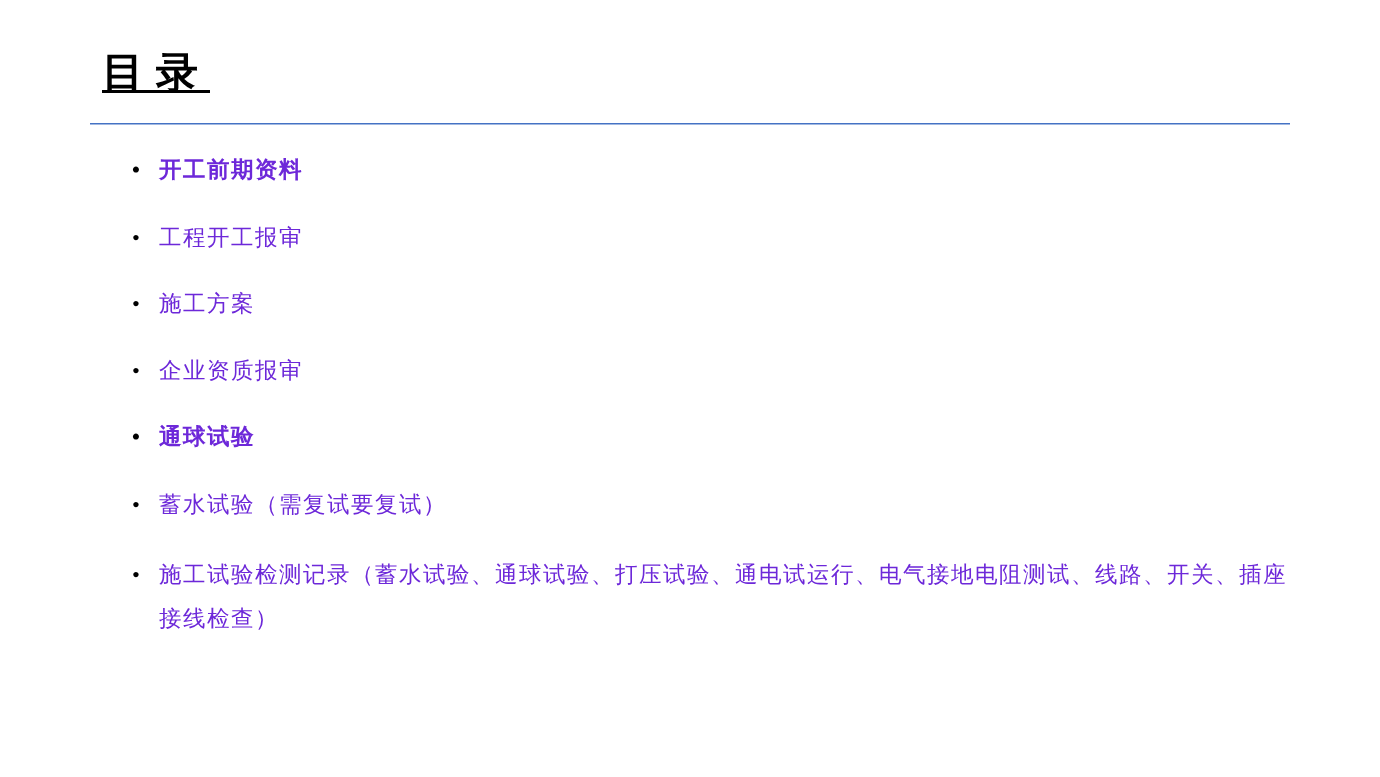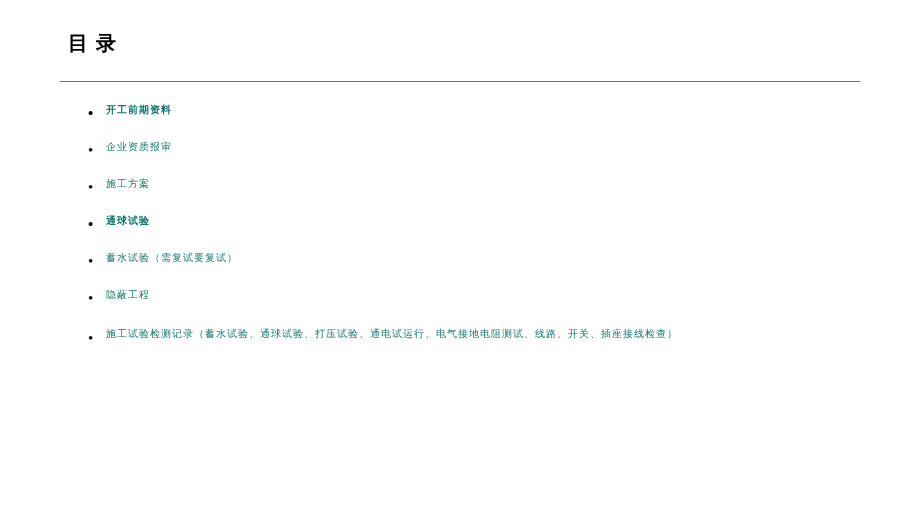--- a/index.html
+++ b/index.html
@@ -9,41 +9,42 @@
     }
     body {
       width: 920px;
       height: 518px;
       background: #ffffff;
       font-family: "SimSun", "宋体", serif;
       padding: 30px 60px 30px 60px;
       position: relative;
     }
     .title {
-      font-size: 20px;
+      font-size: 28px;
       font-weight: bold;
       color: #000;
       letter-spacing: 8px;
-      margin-bottom: 24px;
+      margin-bottom: 14px;
       margin-left: 8px;
+      text-decoration: underline;
     }
     .divider {
       border: none;
       border-top: 1px solid #4472c4;
       margin-bottom: 20px;
       width: 100%;
     }
     .content-list {
       list-style: none;
       padding-left: 28px;
     }
     .content-list li {
       position: relative;
-      font-size: 10px;
-      color: #0f766e;
+      font-size: 15px;
+      color: #6d28d9;
       line-height: 1.5;
       margin-bottom: 22px;
       padding-left: 18px;
       letter-spacing: 1px;
     }
     .content-list li::before {
       content: "•";
       position: absolute;
       left: 0;
       top: 0;
@@ -59,19 +60,19 @@
     }
   </style>
 </head>
 <body>
 
 <div class="title">目录</div>
 <hr class="divider">
 
 <ul class="content-list">
   <li class="bold">开工前期资料</li>
+  <li>工程开工报审</li>
+  <li>施工方案</li>
   <li>企业资质报审</li>
-  <li>施工方案</li>
   <li class="bold">通球试验</li>
   <li>蓄水试验（需复试要复试）</li>
-  <li>隐蔽工程</li>
   <li class="last">施工试验检测记录（蓄水试验、通球试验、打压试验、通电试运行、电气接地电阻测试、线路、开关、插座接线检查）</li>
 </ul>
 
 </body></html>

